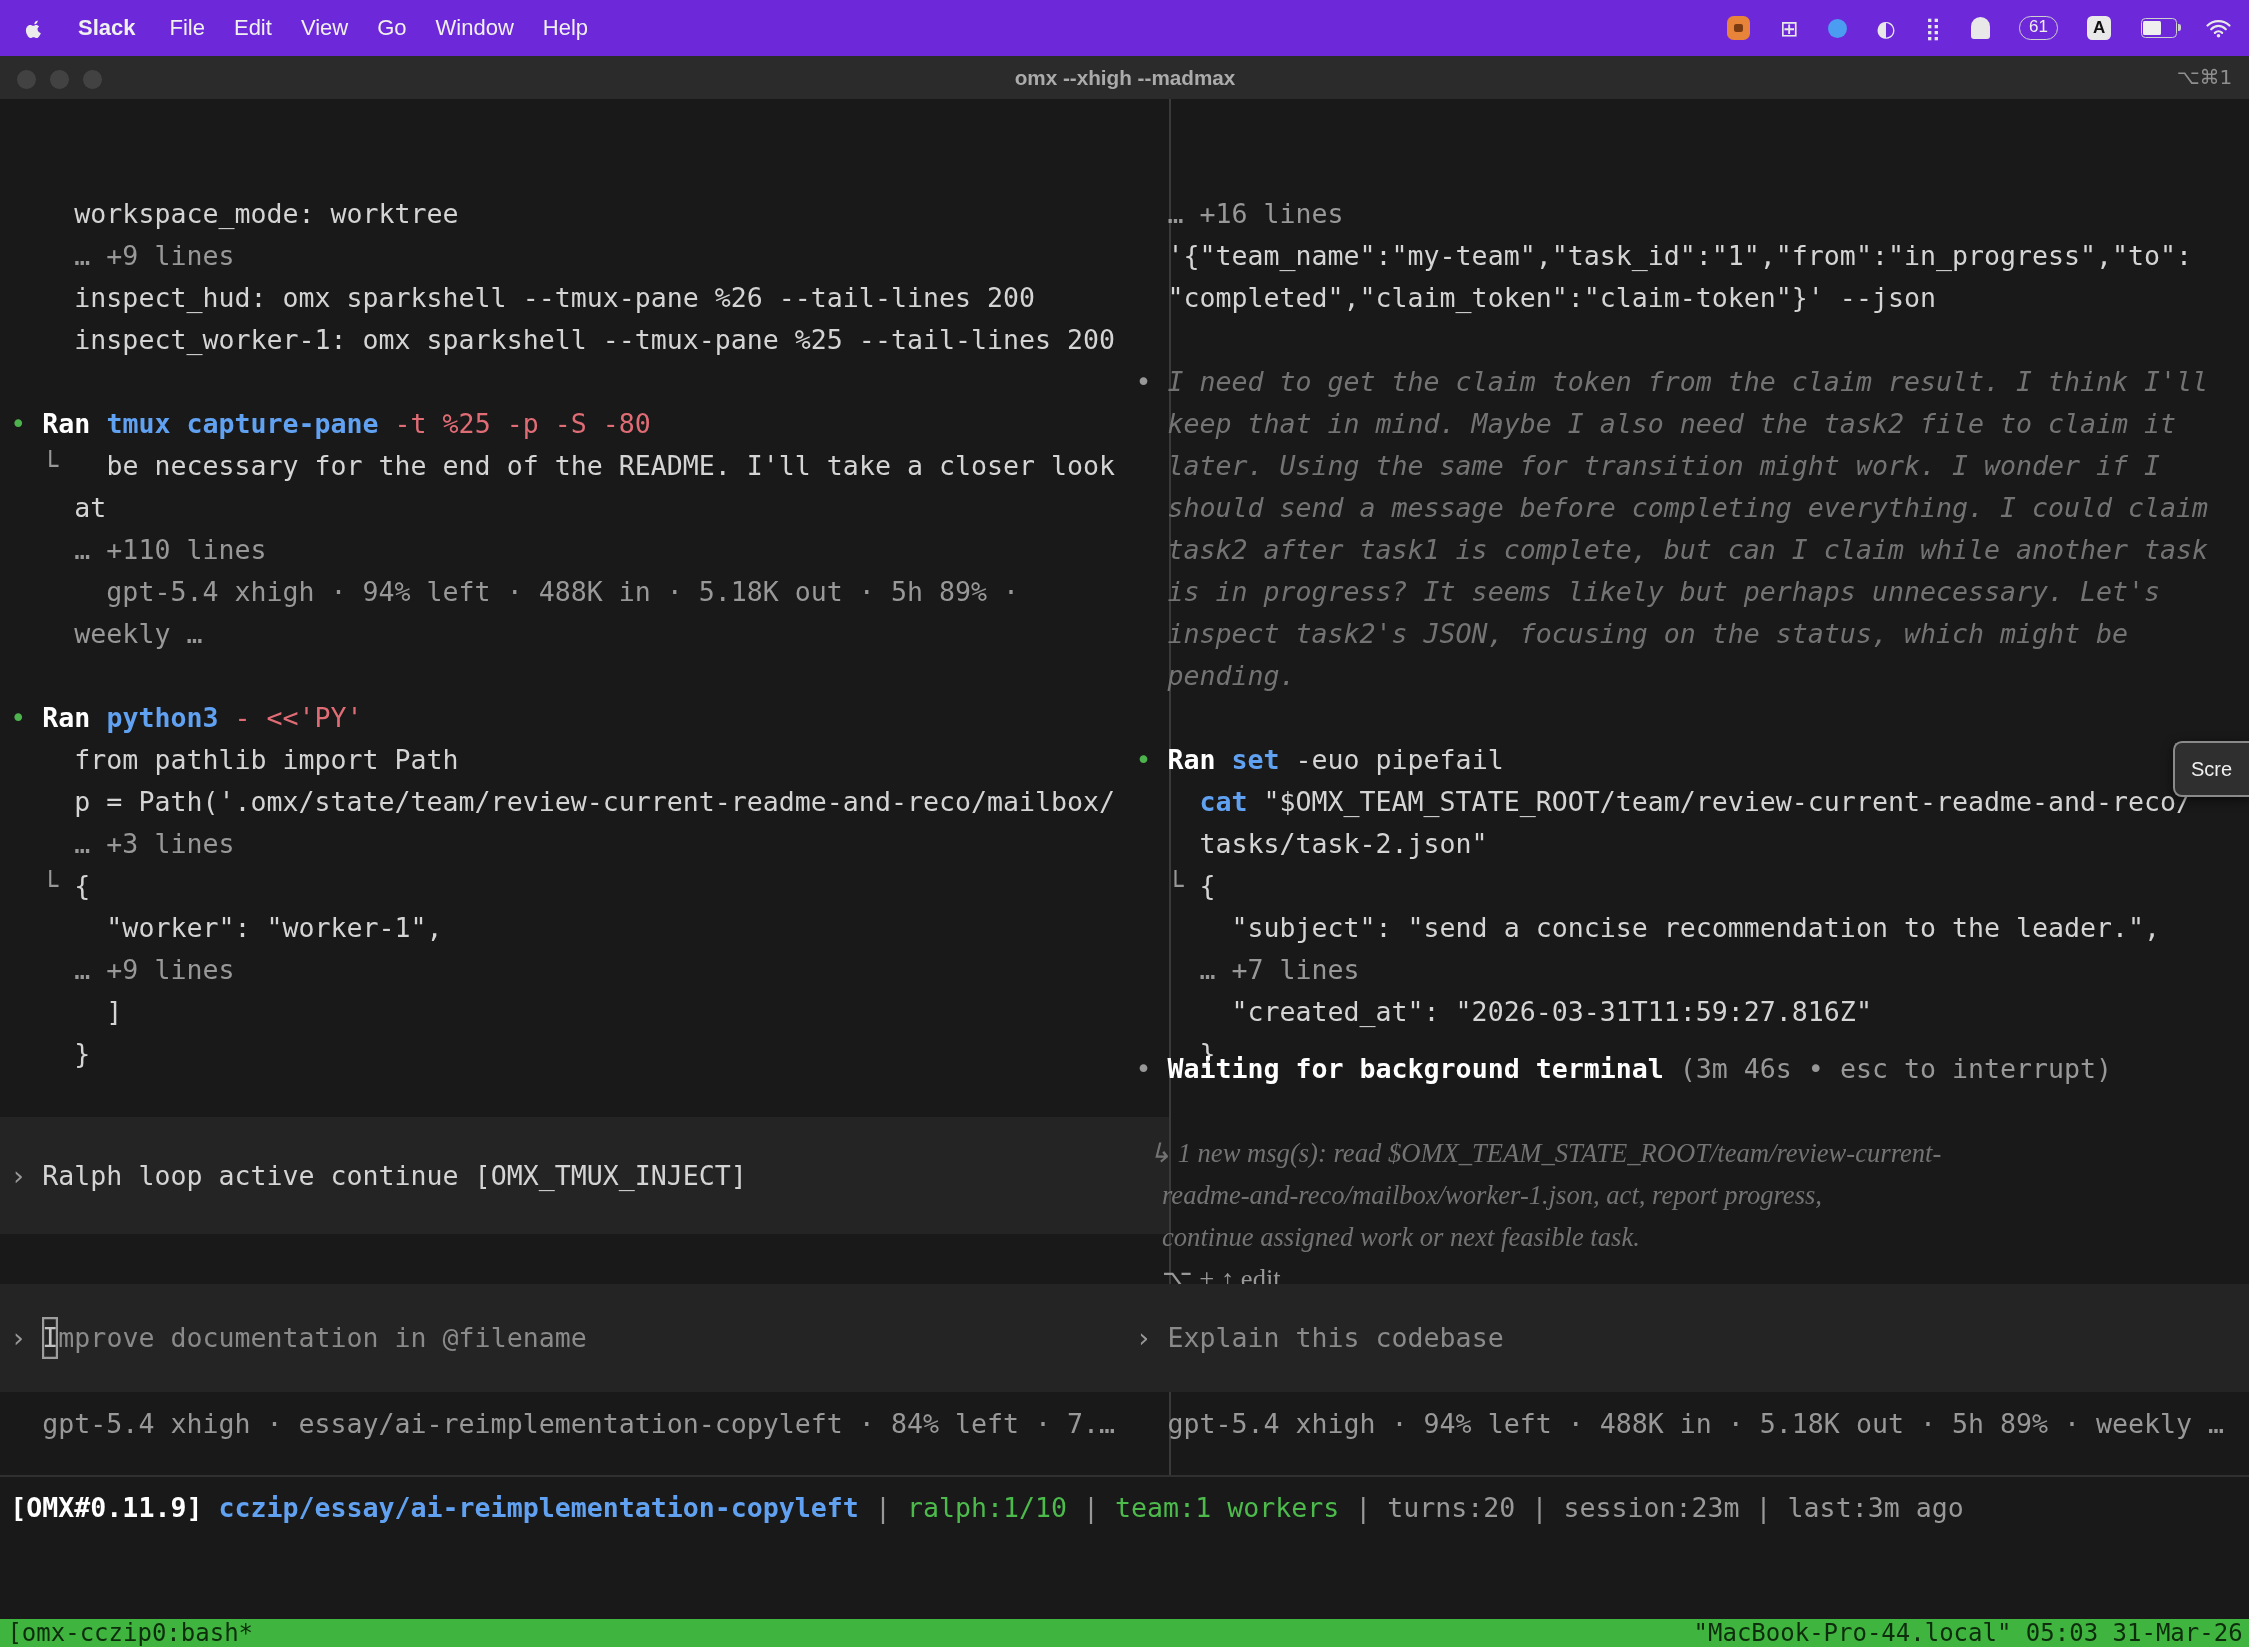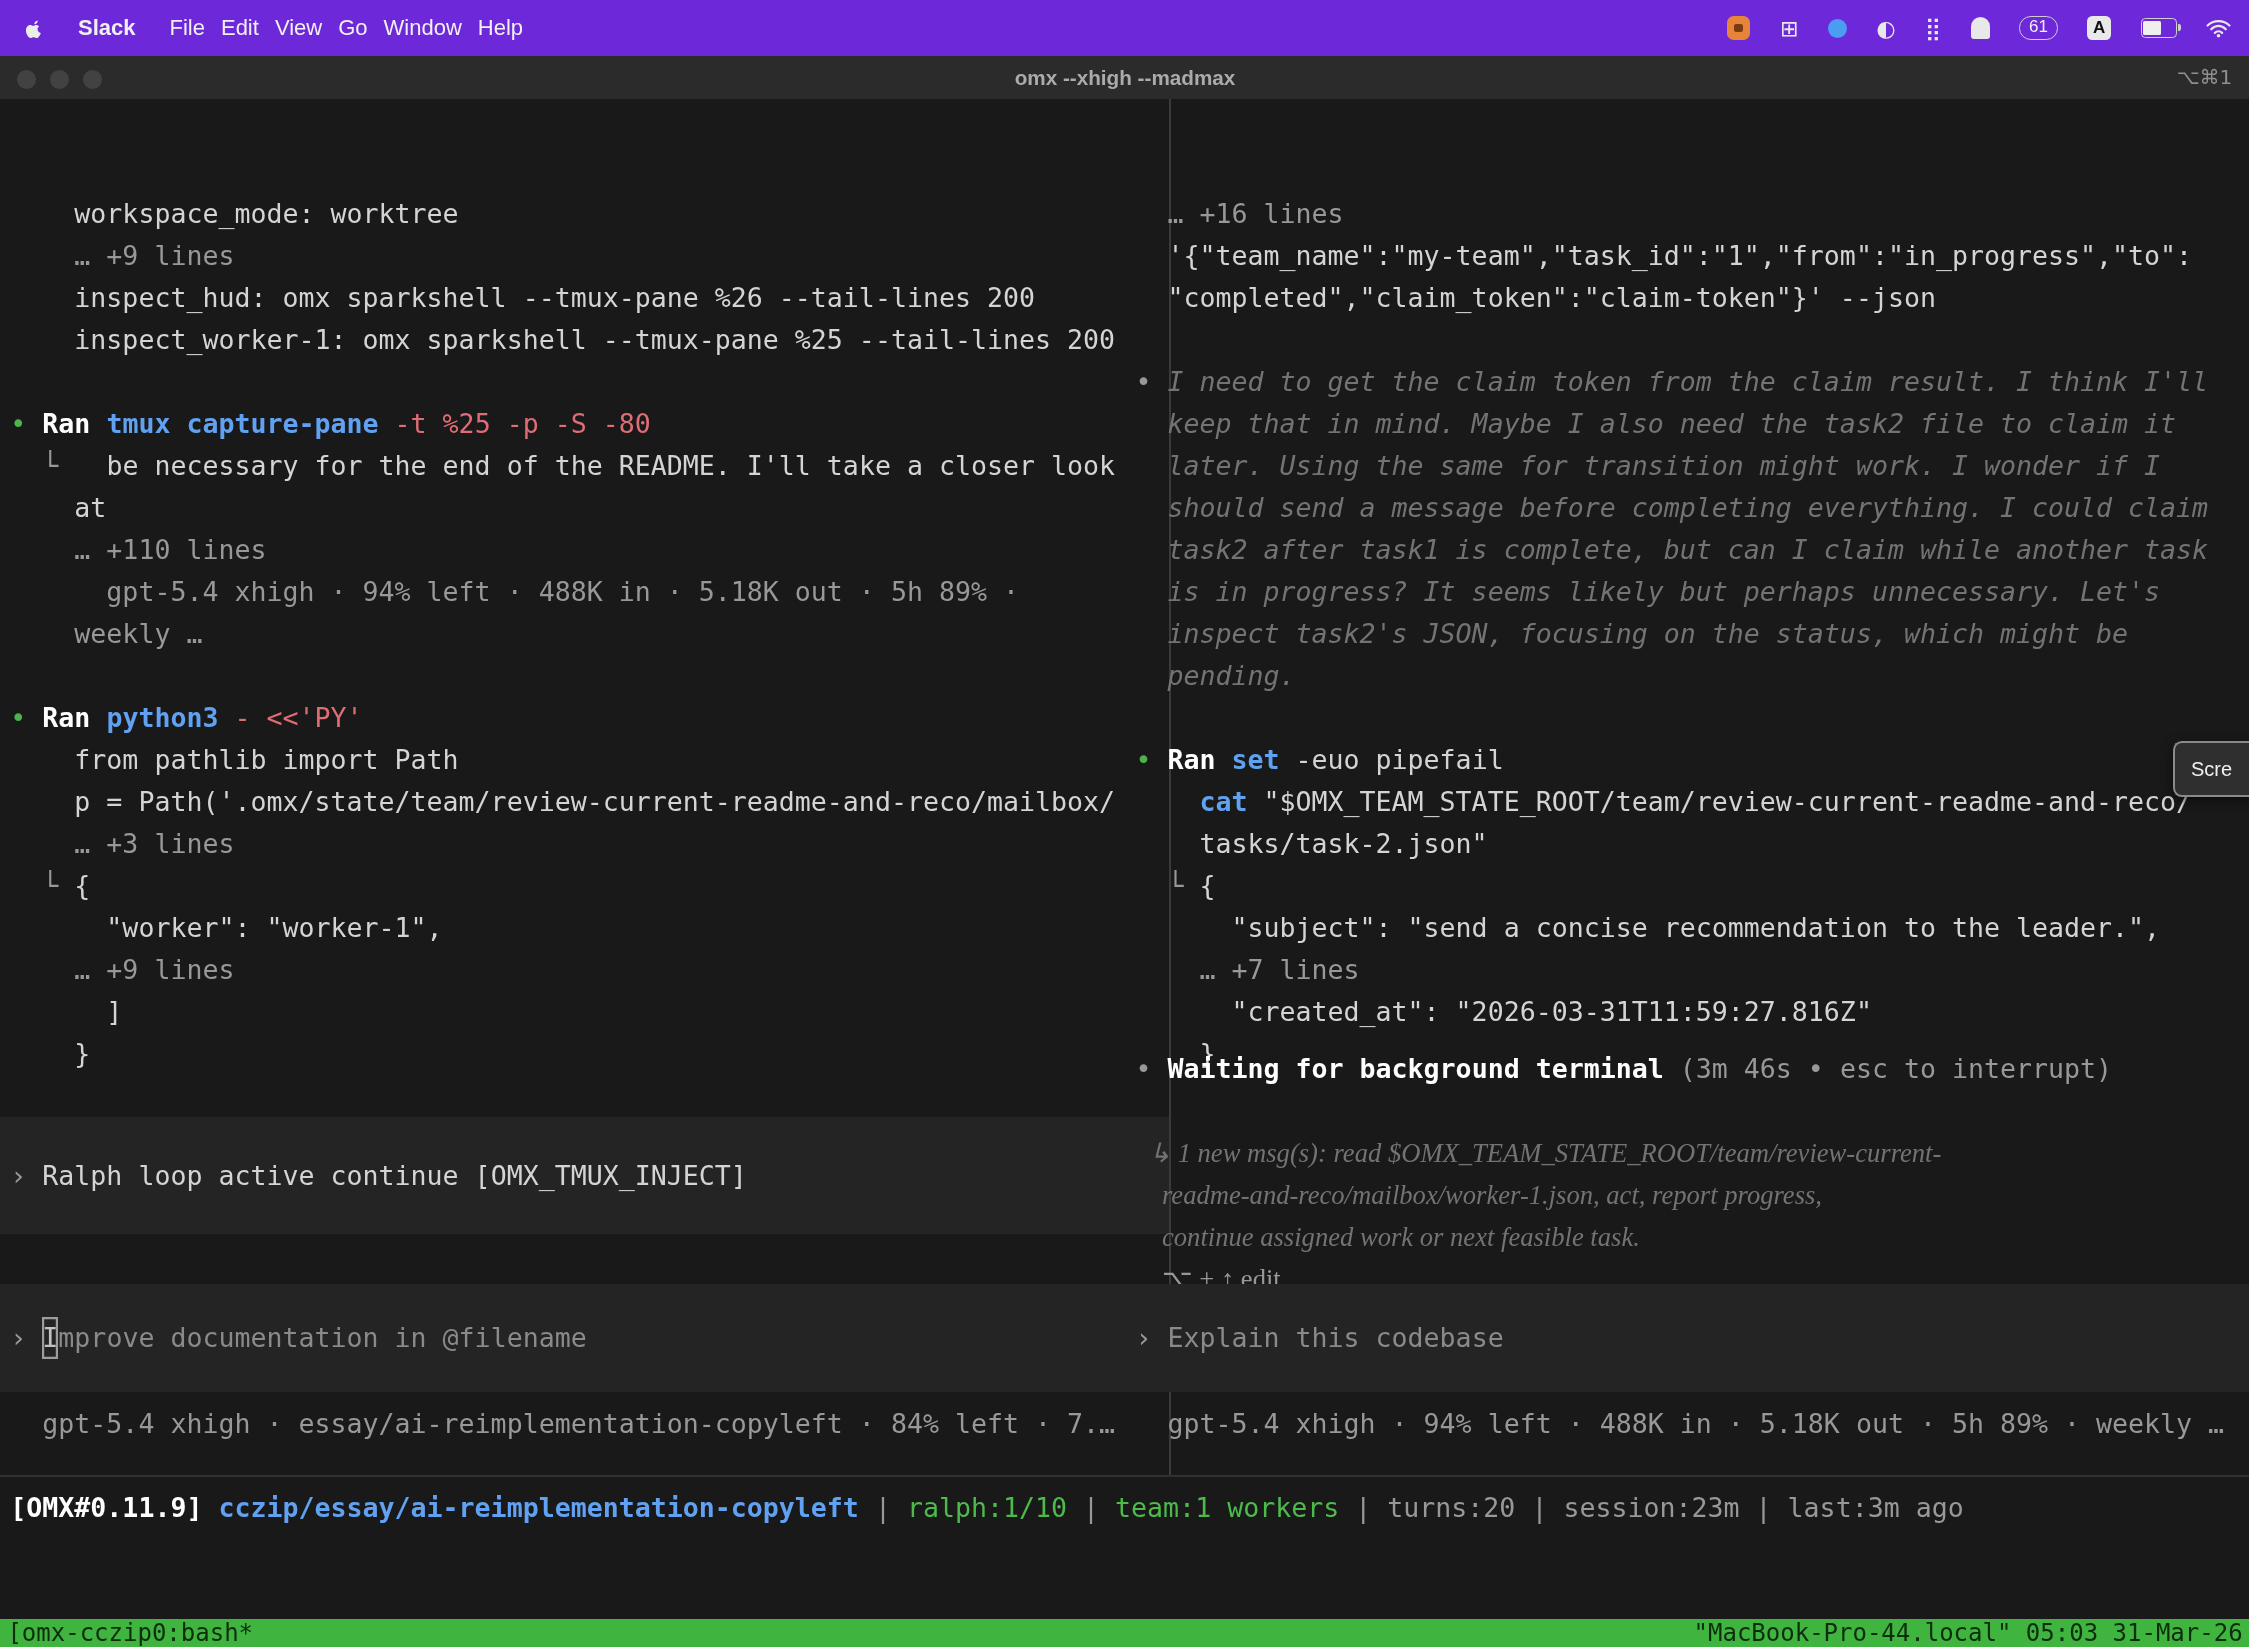--- a/index.html
+++ b/index.html
@@ -69,21 +69,21 @@
 <body>
 
 <div class="menu-bar">
   <div class="mb-left">
     <span style="display:flex;align-items:center;">
       <svg width="19" height="22" viewBox="0 0 20 26" aria-hidden="true">
         <path fill="#ececec" d="M17.5 19.2c-.5 1.1-.8 1.6-1.4 2.6-.9 1.4-2.1 3.1-3.6 3.1-1.4 0-1.8-.9-3.6-.9s-2.3.9-3.6.9c-1.5 0-2.7-1.5-3.6-2.9C-.6 18.3-.8 13.8 1.2 11.4c1-1.2 2.4-1.9 3.8-1.9 1.5 0 2.4.9 3.6.9 1.1 0 1.8-.9 3.5-.9 1.2 0 2.5.7 3.4 1.8-3 1.7-2.5 6 2 7.9zM12.8 7.1c.6-.8 1.1-1.9 1-3.1-1 .1-2.2.7-2.9 1.6-.6.7-1.2 1.9-1 3 1.1.1 2.2-.6 2.9-1.5z"></path>
       </svg>
     </span>
     <span class="mb-app">Slack</span>
-    <span id="menu-items" style="display:flex;gap:16px;">
+    <span id="menu-items" style="display:flex;gap:29px;">
         <span class="mb-item">File</span>
         <span class="mb-item">Edit</span>
         <span class="mb-item">View</span>
         <span class="mb-item">Go</span>
         <span class="mb-item">Window</span>
         <span class="mb-item">Help</span>
       </span>
   </div>
   <div class="mb-right">
     <span class="icon-rec"></span>

